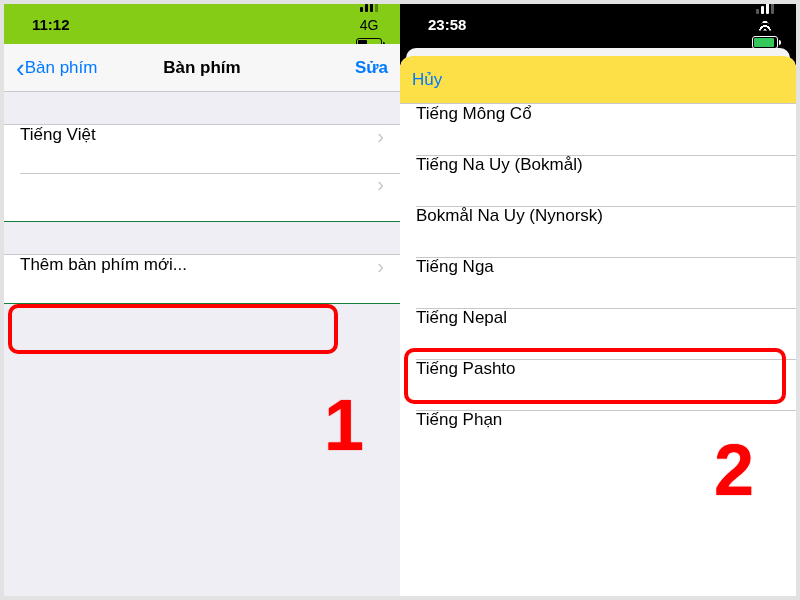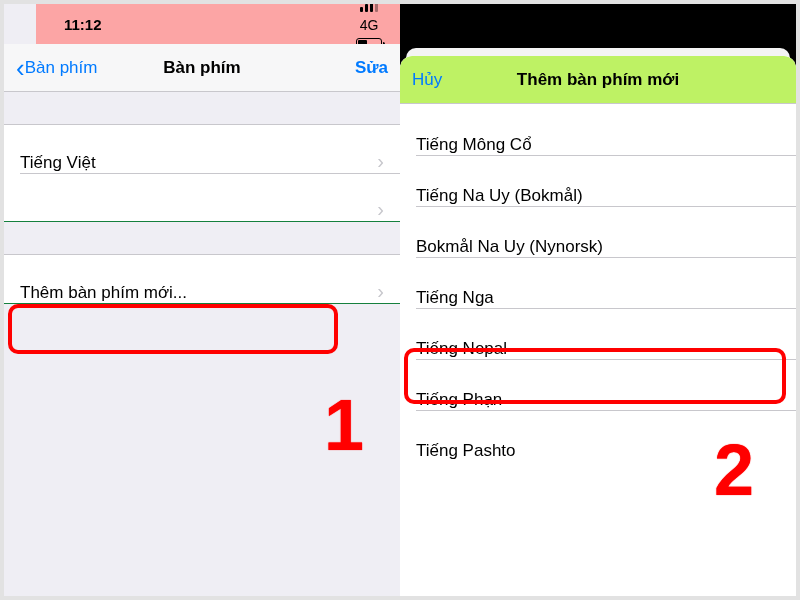--- a/index.html
+++ b/index.html
@@ -26,21 +26,21 @@
   
   .status-bar {
     height: 40px;
     display: flex;
     align-items: center;
     justify-content: space-between;
     padding: 0 18px 0 28px;
     font-size: 15px;
     font-weight: 600;
   }
-  .status-bar.light { background: #fca5a5; color: #000; margin-left: 32px; }
+  .status-bar.light { background: #84cc16; color: #000; }
   .status-bar.dark { background: #000; color: #fff; }
   .status-right { display: flex; align-items: center; gap: 5px; flex-direction: column; }
   .signal {
     display: inline-flex; align-items: flex-end; gap: 2px;
   }
   .signal span {
     width: 3px; background: currentColor; border-radius: 1px;
   }
   .signal span:nth-child(1){height:5px}
   .signal span:nth-child(2){height:8px}
@@ -105,21 +105,21 @@
 
   
   .group-gap { height: 32px; }
   .list {
     background:#fff;
     border-top: 1px solid #c8c7cc;
     border-bottom: 1px solid #15803d;
   }
   .row {
     min-height: 48px;
-    display: flex; align-items: flex-end;
+    display: flex; align-items: flex-start;
     padding: 0 16px;
     font-size: 17px; color:#000;
     position: relative;
   }
   .row + .row::before {
     content:""; position:absolute; left:16px; right:0; top:0;
     height:1px; background:#c8c7cc;
   }
   .chevron {
     margin-left: auto;
@@ -130,21 +130,21 @@
     background:#fff;
     border-radius: 12px 12px 0 0;
     overflow:hidden;
   }
   .sheet-peek {
     position:absolute; left:6px; right:6px; top:44px;
     height: 14px; background:#f4f4f4;
     border-radius: 10px 10px 0 0;
   }
   .sheet .nav-bar {
-    background:#bef264; border-bottom:1px solid #c8c7cc;
+    background:#fde047; border-bottom:1px solid #c8c7cc;
     border-radius: 12px 12px 0 0;
   }
   .sheet .list { border-top:none; }
   .sheet .row { min-height: 51px; }
 
   
   .step-num {
     position:absolute;
     color:#ff0000;
     font-family: "Arial Black", Arial, sans-serif;
@@ -208,52 +208,66 @@
         <span>Thêm bàn phím mới...</span>
         <span class="chevron">›</span>
       </div>
     </div>
 
     <div class="highlight" style="left:4px; top:300px; width:330px; height:50px;"></div>
     <div class="step-num" style="right:36px; top:380px;">1</div>
   </div>
 
   <div class="phone right">
+    <div class="status-bar dark">
+      <span>23:58</span>
+      <div class="status-right">
+        <span class="signal dark">
+            <span></span>
+            <span></span>
+            <span></span>
+            <span></span>
+          </span>
+        <span class="wifi"></span>
+        <span class="battery" style="border-color:#fff">
+            <span class="fill charge"></span>
+          </span>
+      </div>
+    </div>
 
     <div class="sheet-peek"></div>
 
     <div class="sheet">
       <div class="nav-bar">
         <div class="nav-left">
           <span>Hủy</span>
         </div>
-        <div class="nav-title">Thêm bàn phím mới</div>
       </div>
 
       <div class="list" style="border-bottom:none">
         <div class="row">
             <span>Tiếng Mông Cổ</span>
           </div>
         <div class="row">
             <span>Tiếng Na Uy (Bokmål)</span>
           </div>
         <div class="row">
             <span>Bokmål Na Uy (Nynorsk)</span>
           </div>
         <div class="row">
             <span>Tiếng Nga</span>
           </div>
         <div class="row">
             <span>Tiếng Nepal</span>
           </div>
         <div class="row">
+            <span>Tiếng Pashto</span>
+          </div>
+        <div class="row">
             <span>Tiếng Phạn</span>
-          </div>
-        <div class="row">
-            <span>Tiếng Pashto</span>
           </div>
       </div>
     </div>
 
     <div class="highlight" style="left:4px; top:344px; width:382px; height:56px;"></div>
     <div class="step-num" style="right:42px; top:425px;">2</div>
   </div>
 
 </div>
 

